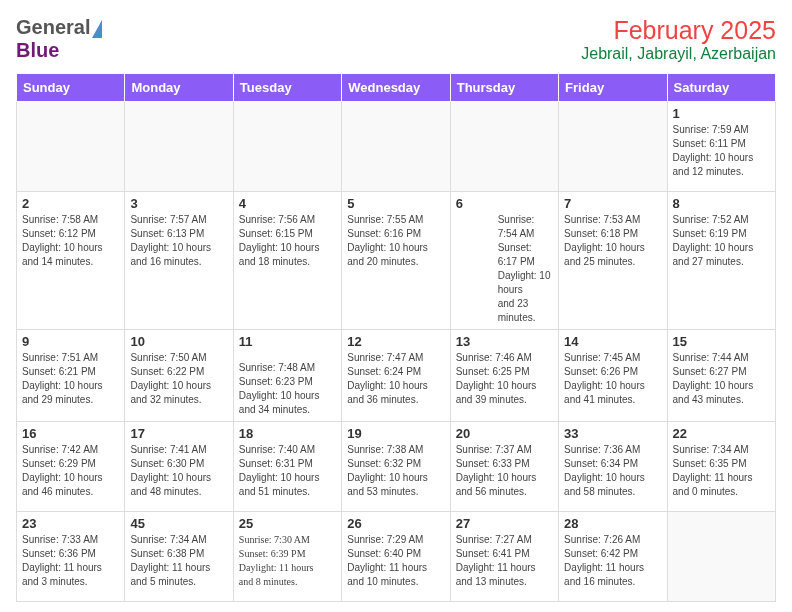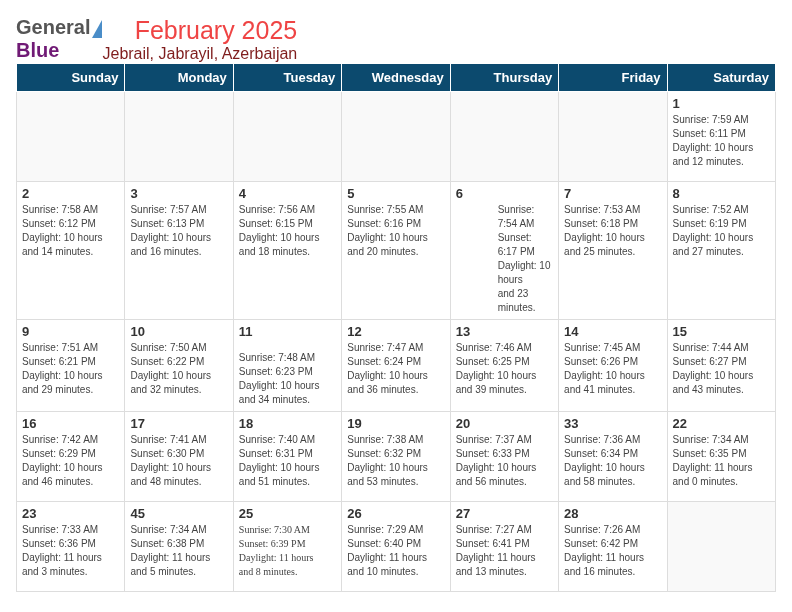--- a/index.html
+++ b/index.html
@@ -5,21 +5,23 @@
     * { box-sizing: border-box; margin: 0; padding: 0; }
     body {
       font-family: Arial, sans-serif;
       background: #fff;
       width: 792px;
       min-height: 612px;
       padding: 16px;
     }
     .header {
       display: flex;
+      justify-content: space-between;
       align-items: flex-start;
+      margin-bottom: 10px;
     }
     .logo {
       display: flex;
       flex-direction: column;
       align-items: flex-start;
     }
     .logo-icon {
       display: flex;
       align-items: center;
     }
@@ -32,26 +34,26 @@
       width: 0;
       height: 0;
       border-left: 10px solid transparent;
       border-right: 0px solid transparent;
       border-bottom: 18px solid #4a8dc8;
       margin-left: 2px;
       margin-bottom: -2px;
     }
     .title-block { text-align: right; }
     .title-block h1 { font-size: 25px; color: #ef4444; font-weight: normal; }
-    .title-block h2 { font-size: 16px; color: #7f1d1d; font-weight: normal; }
+    .title-block h2 { font-size: 16px; color: #15803d; font-weight: normal; }
     .calendar { width: 100%; border-collapse: collapse; }
     .calendar th {
-      background-color: #0c4a6e;
+      background-color: #8b5cf6;
       color: #fff;
-      text-align: right;
+      text-align: left;
       padding: 6px 6px;
       font-size: 13px;
       border: 1px solid #fff;
     }
     .calendar td {
       vertical-align: top;
       padding: 4px 5px;
       border: 1px solid #ddd;
       width: calc(100% / 7);
       font-size: 10.5px;

